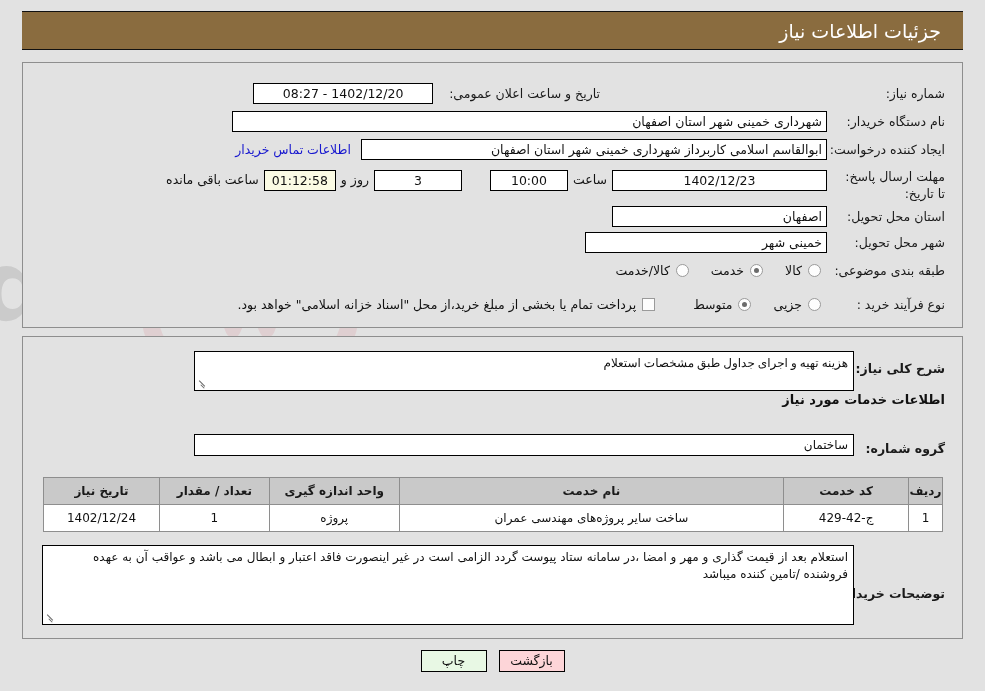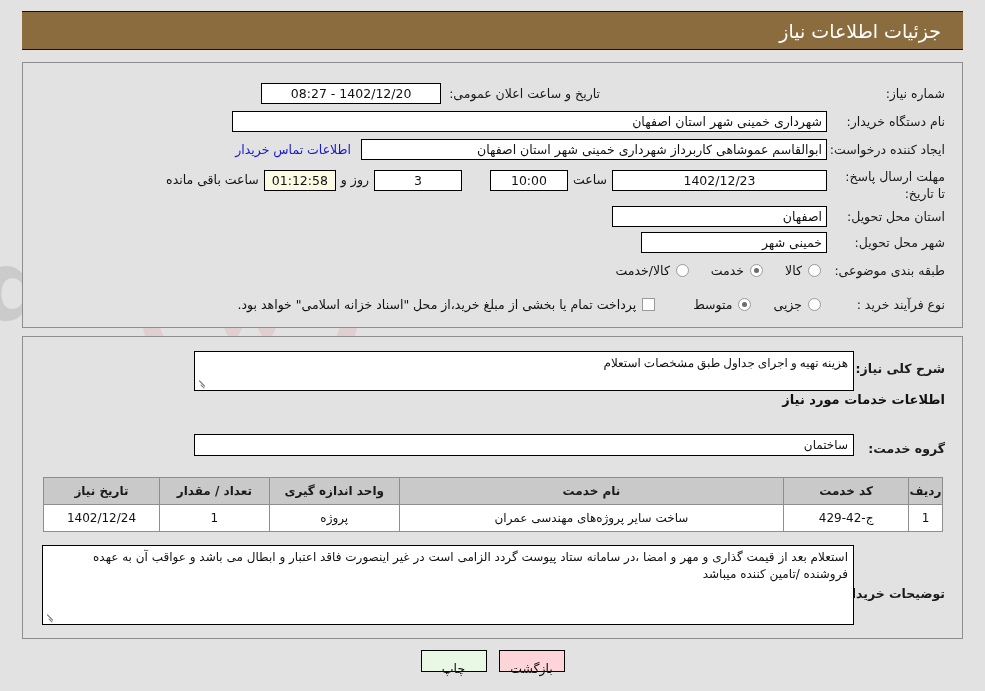--- a/index.html
+++ b/index.html
@@ -212,21 +212,21 @@
     z-index: 14;
   }
   .btn {
     border: 1px solid #000;
     height: 22px;
     min-width: 66px;
     line-height: 20px;
     text-align: center;
     font-size: 12.5px;
     cursor: pointer;
-    padding: 8px 10px;
+    padding: 0 10px;
     direction: rtl;
   }
   .btn.back  { background: #fdd5d8; }
   .btn.print { background: #e8f8e4; }
 </style>
 </head>
 <body>
 
 <div id="page">
 
@@ -243,32 +243,32 @@
   <div class="titlebar">
     <span>جزئیات اطلاعات نیاز</span>
   </div>
 
   <div class="panel" id="panel-top"></div>
 
   <div class="row" style="right:40px; top:82px;">
     <span class="lbl" style="width:110px; text-align:right;">شماره نیاز:</span>
   </div>
   <div class="row" style="right:385px; top:82px;">
-    <span class="lbl" style="margin-left:8px;">تاریخ و ساعت اعلان عمومی:</span>
+    <span class="lbl" style="margin-left:16px;">تاریخ و ساعت اعلان عمومی:</span>
     <span class="fld center" style="width:180px;margin-left:37px;">1402/12/20 - 08:27</span>
   </div>
 
   <div class="row" style="right:40px; top:110px;">
     <span class="lbl" style="width:110px; text-align:right;">نام دستگاه خریدار:</span>
     <span class="fld" style="width:595px; margin-right:8px;">شهرداری خمینی شهر استان اصفهان</span>
   </div>
 
   <div class="row" style="right:40px; top:138px;">
     <span class="lbl" style="width:110px; text-align:right;">ایجاد کننده درخواست:</span>
-    <span class="fld" style="width:466px; margin-right:8px;">ابوالقاسم عموشاهی کاربرداز شهرداری خمینی شهر استان اصفهان</span>
+    <span class="fld" style="width:466px; margin-right:8px;">ابوالقاسم اسلامی کاربرداز شهرداری خمینی شهر استان اصفهان</span>
     <span class="link" style="margin-right:10px;">اطلاعات تماس خریدار</span>
   </div>
 
   <div class="row" style="right:40px; top:168px; align-items:flex-start; height:40px;">
     <span class="lbl" style="width:110px; text-align:right; line-height:17px; white-space:normal;">مهلت ارسال پاسخ: تا تاریخ:</span>
     <span class="fld center" style="width:215px; margin-right:8px; margin-top:2px;">1402/12/23</span>
     <span class="inline-lbl" style="margin-top:4px;">ساعت</span>
     <span class="fld center" style="width:78px; margin-top:2px;">10:00</span>
     <span class="fld center" style="width:88px; margin-right:28px; margin-top:2px;">3</span>
     <span class="inline-lbl" style="margin-top:4px;">روز و</span>
@@ -276,21 +276,21 @@
     <span class="inline-lbl" style="margin-top:4px;">ساعت باقی مانده</span>
   </div>
 
   <div class="row" style="right:40px; top:205px;">
     <span class="lbl" style="width:110px; text-align:right;">استان محل تحویل:</span>
     <span class="fld" style="width:215px; margin-right:8px;">اصفهان</span>
   </div>
 
   <div class="row" style="right:40px; top:231px;">
     <span class="lbl" style="width:110px; text-align:right;">شهر محل تحویل:</span>
-    <span class="fld" style="width:186px; margin-right:8px;">خمینی شهر</span>
+    <span class="fld" style="width:242px; margin-right:8px;">خمینی شهر</span>
   </div>
 
   <div class="row" style="right:40px; top:259px;">
     <span class="lbl" style="width:110px; text-align:right;">طبقه بندی موضوعی:</span>
     <span class="radio-group" style="margin-right:14px;">
       <span class="radio-item">
         <span class="radio"></span>
         <span class="radio-label">کالا</span>
       </span>
       <span class="radio-item">
@@ -328,21 +328,21 @@
     <span class="lbl bold" style="width:85px; text-align:right;">شرح کلی نیاز:</span>
   </div>
   <div class="ta" style="right:131px; top:351px; width:660px; height:40px;font-family:Liberation Serif, serif;">
     <span>هزینه تهیه و اجرای جداول طبق مشخصات استعلام</span>
     <span class="grip"></span>
   </div>
 
   <div class="section-head" style="right:40px; top:392px;">اطلاعات خدمات مورد نیاز</div>
 
   <div class="row" style="right:40px; top:437px;">
-    <span class="lbl bold" style="width:85px; text-align:right;">گروه خدمت:</span>
+    <span class="lbl bold" style="width:85px; text-align:right;">گروه شماره:</span>
   </div>
   <div class="ta" style="right:131px; top:434px; width:660px; height:22px; line-height:18px; padding-top:1px;">
     <span>ساختمان</span>
   </div>
 
   <table class="grid" style="right:42px; top:477px; width:900px;">
     <thead>
       <tr>
         <th style="width:34px;">ردیف</th>
         <th style="width:125px;">کد خدمت</th>

